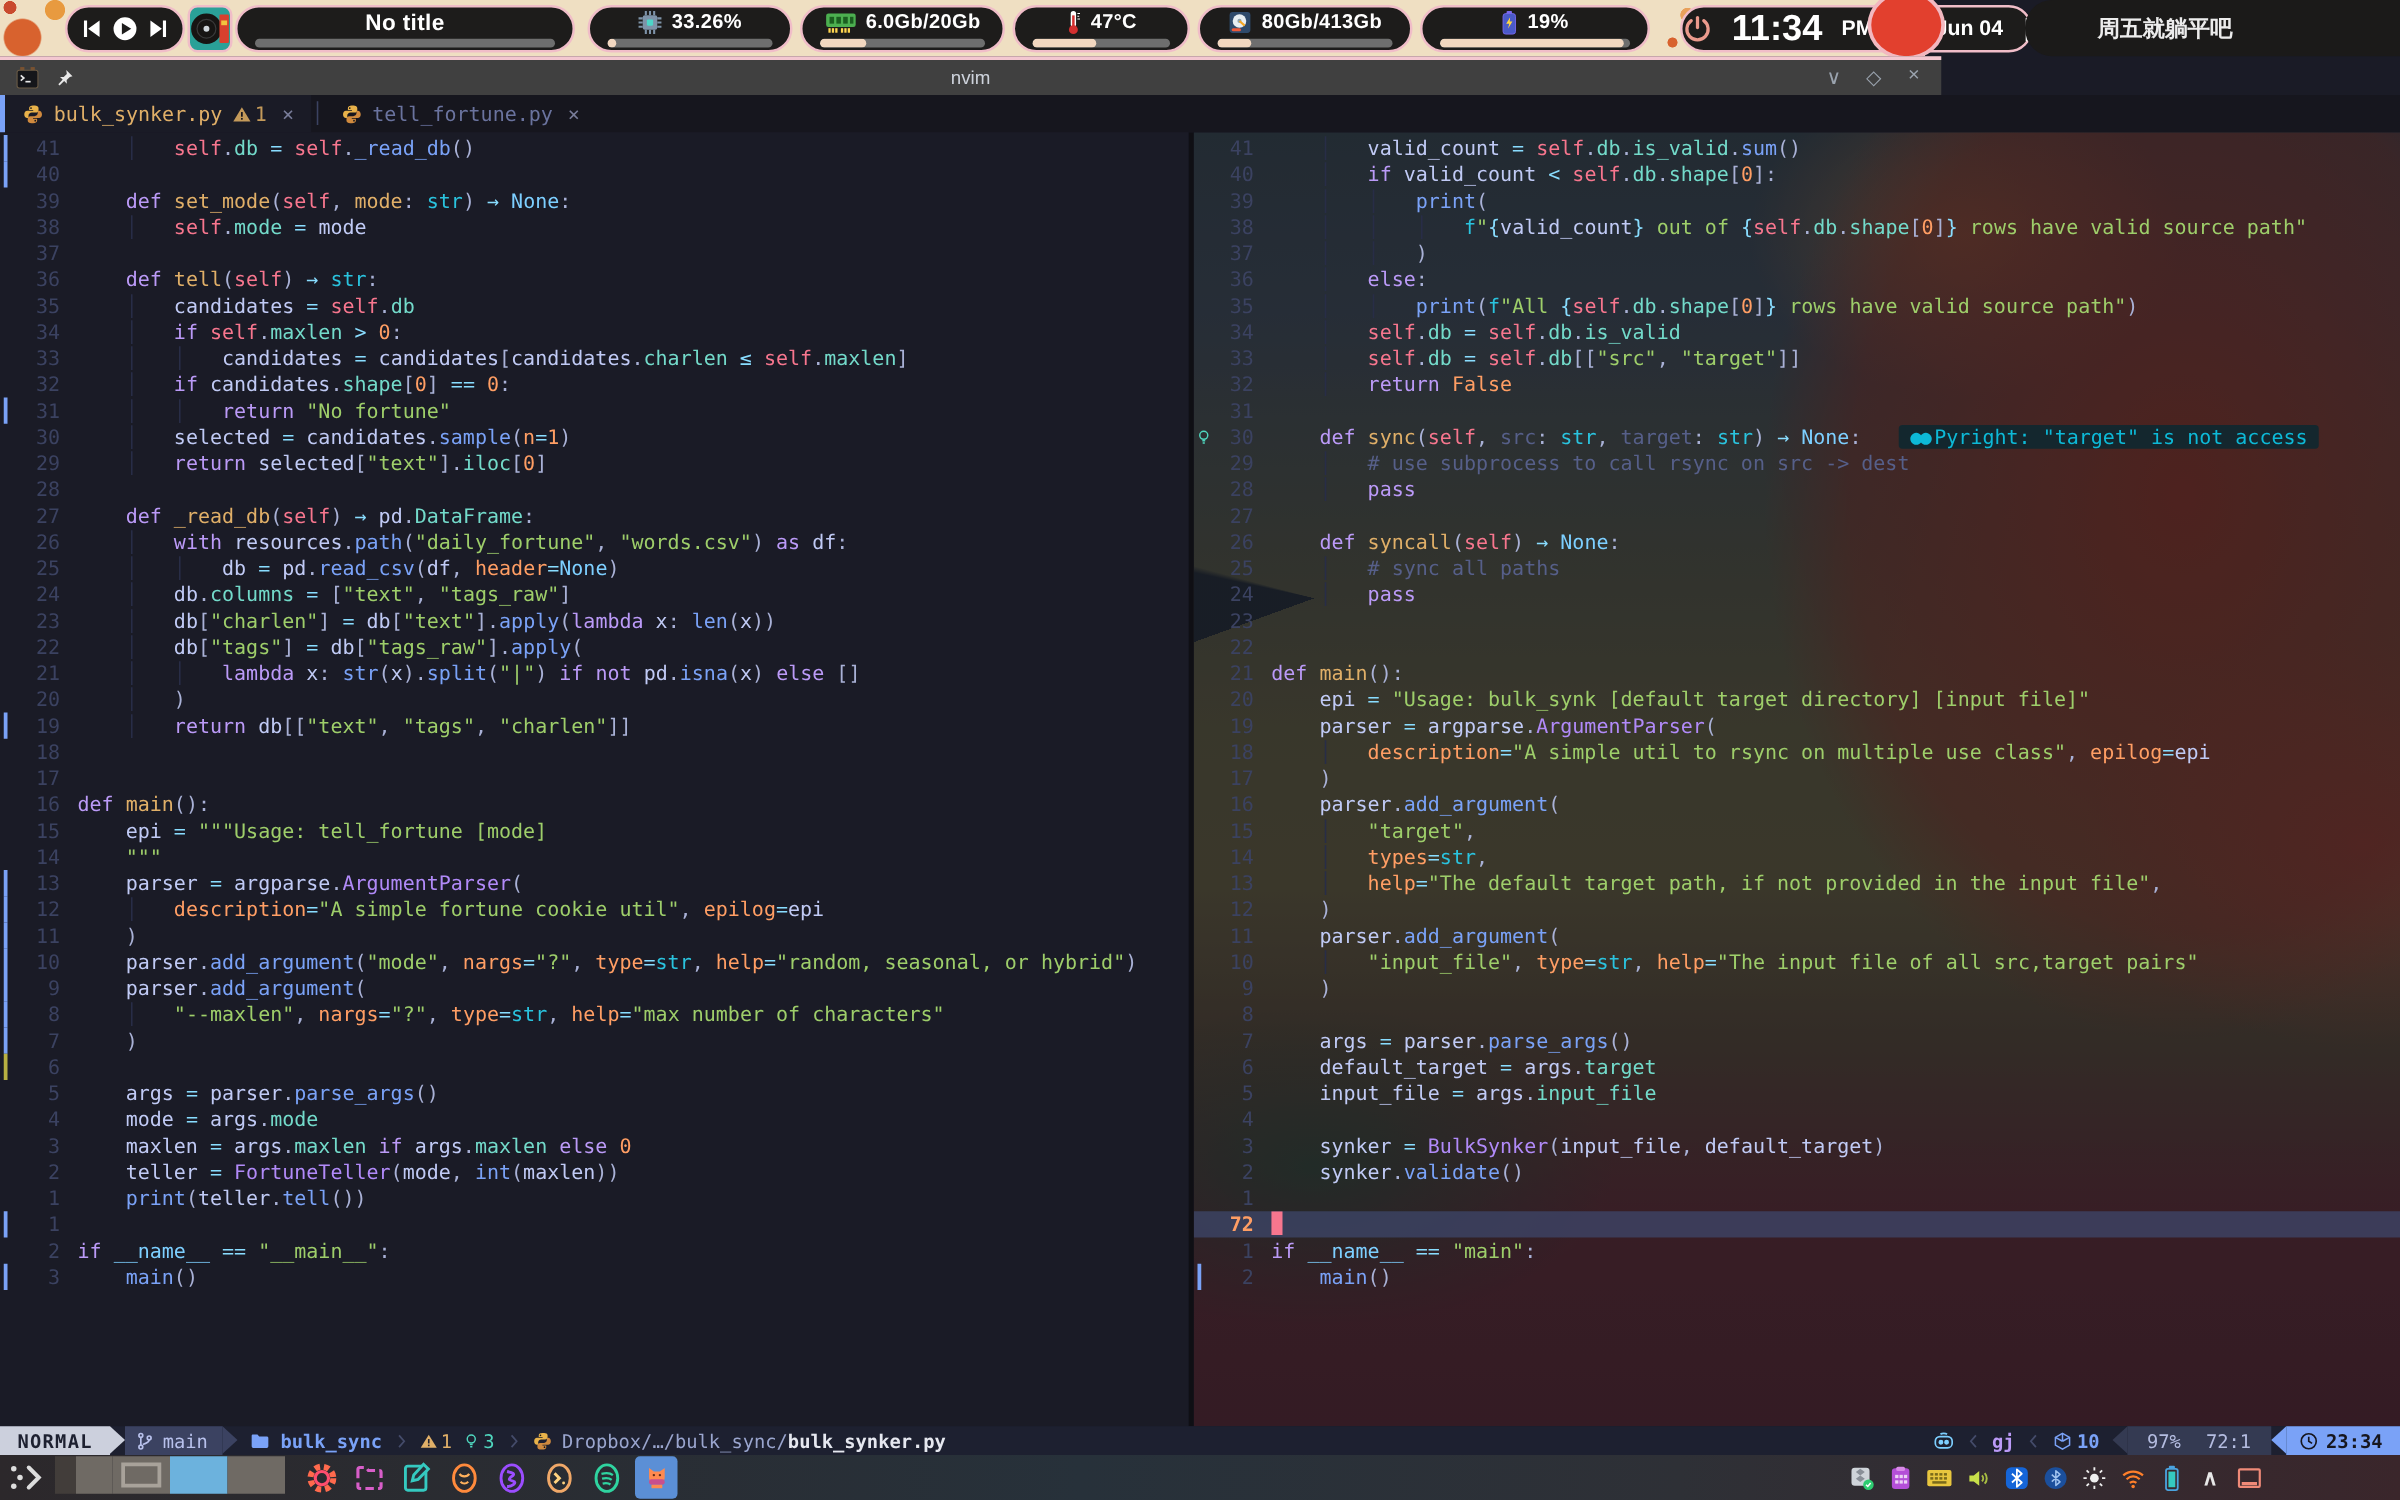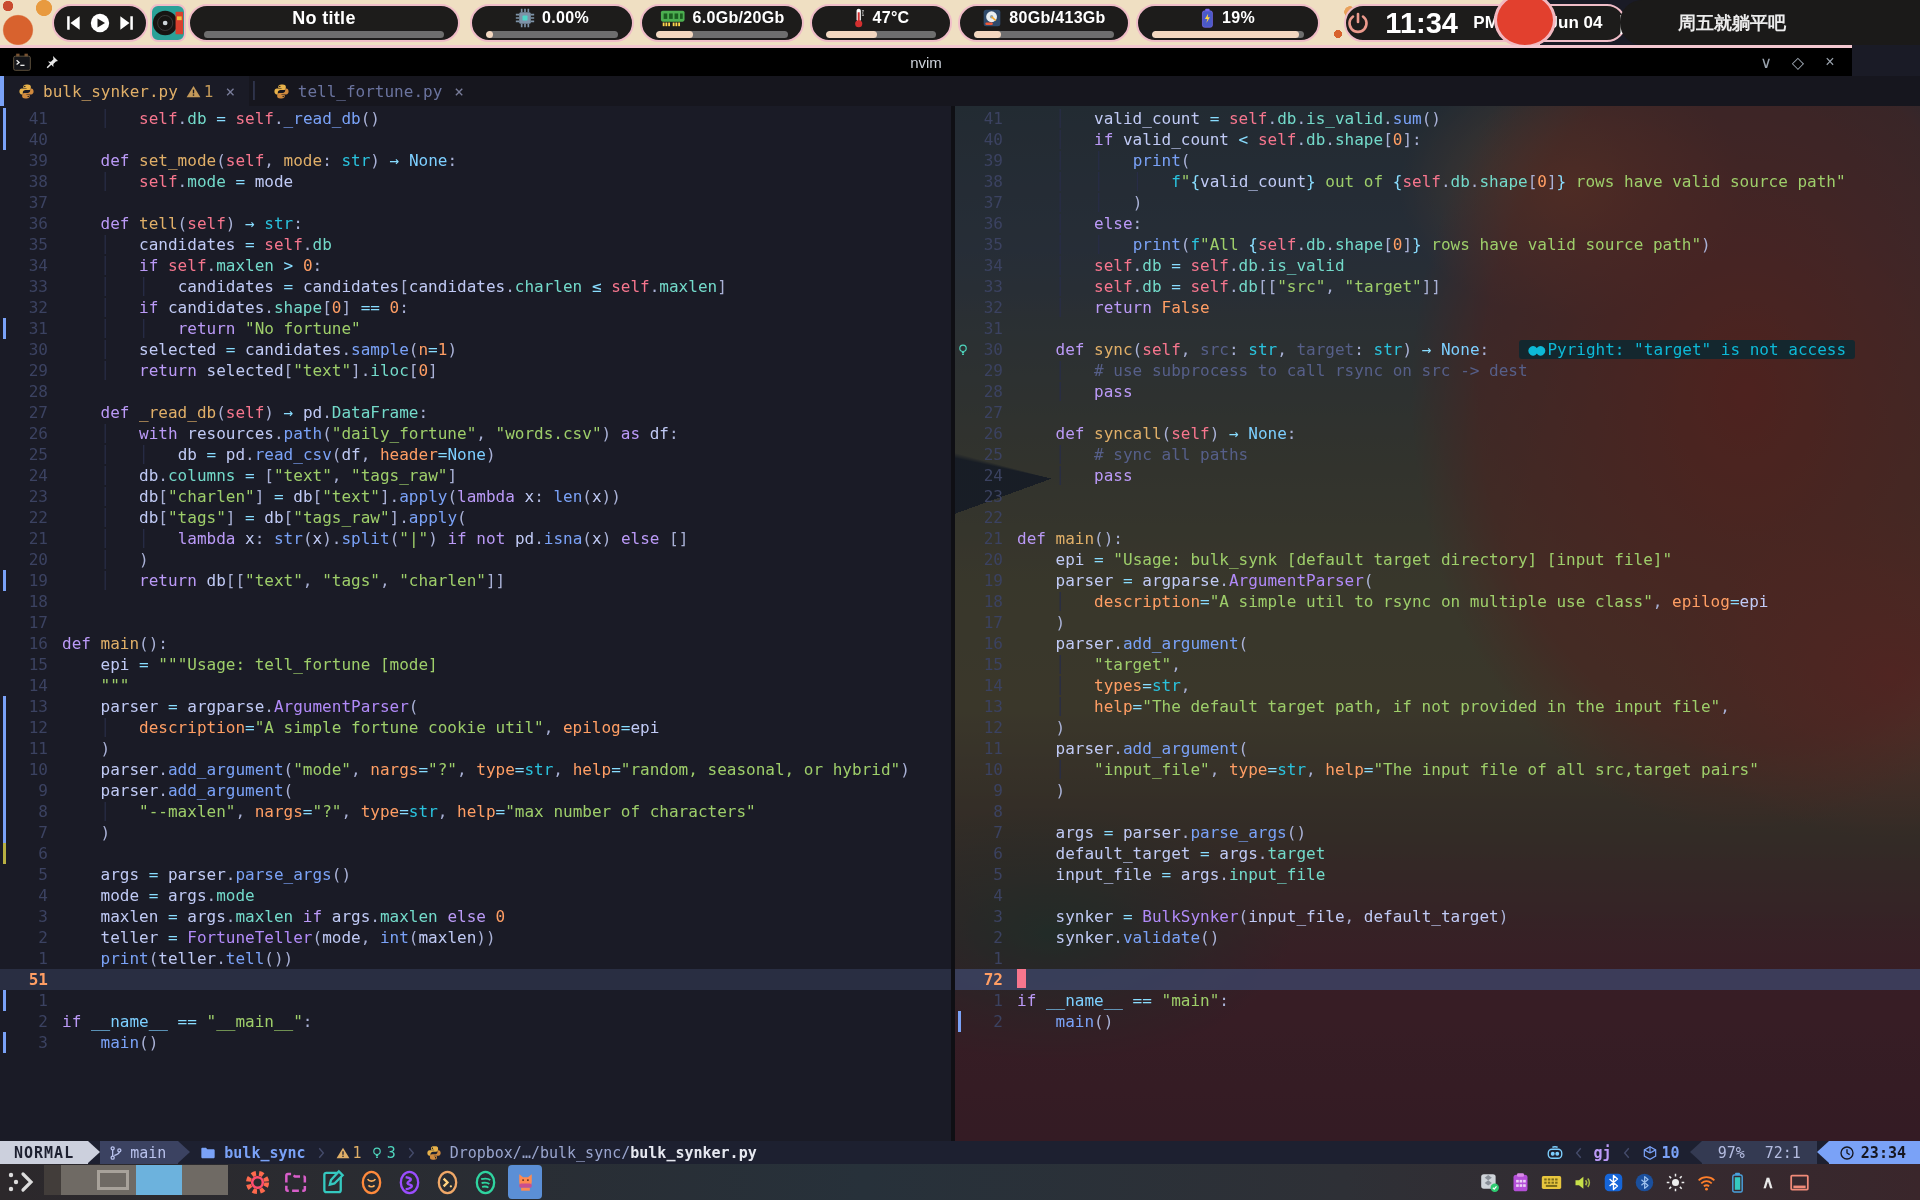--- a/index.html
+++ b/index.html
@@ -30,21 +30,21 @@
   .bigtime{font-size:29px;font-weight:bold;line-height:38px;}
   .timemeta{font-size:17px;font-weight:bold;}
   .timecursor{font-weight:400;color:#fff;font-size:20px;margin-left:1px;}
   #noteslab{position:absolute;left:1620px;top:0;width:300px;height:45px;background:#1b1a19;
     border-radius:22px 0 0 22px;display:flex;align-items:center;}
   #noteslab .cn-note{color:#ececec;font-size:18px;font-weight:bold;margin-left:58px;}
   #cornerdot{position:absolute;right:-16px;top:-8px;width:56px;height:50px;border-radius:50%;
     background:#e2402e;border:3px solid #f2b8c0;}
 
   
-  #titlebar{position:absolute;left:0;top:45px;width:1852px;height:31px;background:#000000;
+  #titlebar{position:absolute;left:0;top:45px;width:1553px;height:31px;background:#404040;
     border-top:3px solid #f3c7d0;box-sizing:border-box;display:flex;align-items:center;}
   #titlebar .wtitle{position:absolute;left:0;right:0;text-align:center;color:#ced3dc;font-size:15px;}
   .tb-ico{width:20px;height:20px;margin-left:12px;display:inline-flex;}
   .wctl{position:absolute;right:14px;display:flex;gap:16px;color:#9aa3ae;font-size:16px;}
   .wctl span{cursor:default;width:16px;text-align:center;}
 
   
   #tabline{position:absolute;left:0;top:76px;width:1920px;height:30px;background:#16161e;
     display:flex;align-items:center;font-family:"DejaVu Sans Mono",monospace;font-size:16px;}
   #tabline .activebar{width:4px;height:30px;background:#7aa2f7;}
@@ -186,21 +186,21 @@
         <div class="prow">
             <span class="mi">
               <svg viewBox="0 0 24 24">
                 <g stroke="#7e93a8" stroke-width="2">
                   <path d="M8 1v4M12 1v4M16 1v4M8 19v4M12 19v4M16 19v4M1 8h4M1 12h4M1 16h4M19 8h4M19 12h4M19 16h4"></path>
                 </g>
                 <rect x="5" y="5" width="14" height="14" rx="2" fill="#7e93a8"></rect>
                 <rect x="9" y="9" width="6" height="6" rx="1" fill="#4dd6c8"></rect>
               </svg>
             </span>
-          <span class="ptxt">0.00%</span>
+          <span class="ptxt">33.26%</span>
           </div>
         <div class="bar">
             <i id="cpu-fill" style="width: 5%;"></i>
           </div>
       </div>
       <div style="width:6px"></div>
       <div class="pill" style="width:164px">
         <div class="prow">
             <span class="mi" style="width:26px">
               <svg viewBox="0 0 28 22">
@@ -396,21 +396,20 @@
           <div class="crow"><span class="sign"><i class="gbar b"></i></span><span class="ln">10</span><span class="code">    <span class="v">parser</span><span class="pn">.</span><span class="call">add_argument</span><span class="pn">(</span><span class="st">"mode"</span><span class="pn">,</span> <span class="narg">nargs</span><span class="op">=</span><span class="st">"?"</span><span class="pn">,</span> <span class="narg">type</span><span class="op">=</span><span class="tp">str</span><span class="pn">,</span> <span class="narg">help</span><span class="op">=</span><span class="st">"random, seasonal, or hybrid"</span><span class="pn">)</span></span></div>
           <div class="crow"><span class="sign"><i class="gbar b"></i></span><span class="ln">9</span><span class="code">    <span class="v">parser</span><span class="pn">.</span><span class="call">add_argument</span><span class="pn">(</span></span></div>
           <div class="crow"><span class="sign"><i class="gbar b"></i></span><span class="ln">8</span><span class="code">    <span class="ig">│</span>   <span class="st">"--maxlen"</span><span class="pn">,</span> <span class="narg">nargs</span><span class="op">=</span><span class="st">"?"</span><span class="pn">,</span> <span class="narg">type</span><span class="op">=</span><span class="tp">str</span><span class="pn">,</span> <span class="narg">help</span><span class="op">=</span><span class="st">"max number of characters"</span></span></div>
           <div class="crow"><span class="sign"><i class="gbar b"></i></span><span class="ln">7</span><span class="code">    <span class="pn">)</span></span></div>
           <div class="crow"><span class="sign"><i class="gbar y"></i></span><span class="ln">6</span><span class="code"></span></div>
           <div class="crow"><span class="sign"></span><span class="ln">5</span><span class="code">    <span class="v">args</span> <span class="op">=</span> <span class="v">parser</span><span class="pn">.</span><span class="call">parse_args</span><span class="pn">(</span><span class="pn">)</span></span></div>
           <div class="crow"><span class="sign"></span><span class="ln">4</span><span class="code">    <span class="v">mode</span> <span class="op">=</span> <span class="v">args</span><span class="pn">.</span><span class="prop">mode</span></span></div>
           <div class="crow"><span class="sign"></span><span class="ln">3</span><span class="code">    <span class="v">maxlen</span> <span class="op">=</span> <span class="v">args</span><span class="pn">.</span><span class="prop">maxlen</span> <span class="kw">if</span> <span class="v">args</span><span class="pn">.</span><span class="prop">maxlen</span> <span class="kw">else</span> <span class="num">0</span></span></div>
           <div class="crow"><span class="sign"></span><span class="ln">2</span><span class="code">    <span class="v">teller</span> <span class="op">=</span> <span class="cls">FortuneTeller</span><span class="pn">(</span><span class="v">mode</span><span class="pn">,</span> <span class="call">int</span><span class="pn">(</span><span class="v">maxlen</span><span class="pn">)</span><span class="pn">)</span></span></div>
           <div class="crow"><span class="sign"></span><span class="ln">1</span><span class="code">    <span class="call">print</span><span class="pn">(</span><span class="v">teller</span><span class="pn">.</span><span class="call">tell</span><span class="pn">(</span><span class="pn">)</span><span class="pn">)</span></span></div>
-          <div class="crow cursorline"><span class="sign"></span><span class="ln lncur">51</span><span class="code"></span></div>
           <div class="crow"><span class="sign"><i class="gbar b"></i></span><span class="ln">1</span><span class="code"></span></div>
           <div class="crow"><span class="sign"></span><span class="ln">2</span><span class="code"><span class="kw">if</span> <span class="du">__name__</span> <span class="op">==</span> <span class="st">"__main__"</span><span class="pn">:</span></span></div>
           <div class="crow"><span class="sign"><i class="gbar b"></i></span><span class="ln">3</span><span class="code">    <span class="call">main</span><span class="pn">(</span><span class="pn">)</span></span></div>
         </div>
     </div>
     <div id="divider"></div>
     <div id="rightpane">
       <div class="wall"></div>
       <div class="tint"></div>
       <div class="rows" id="right-rows">

